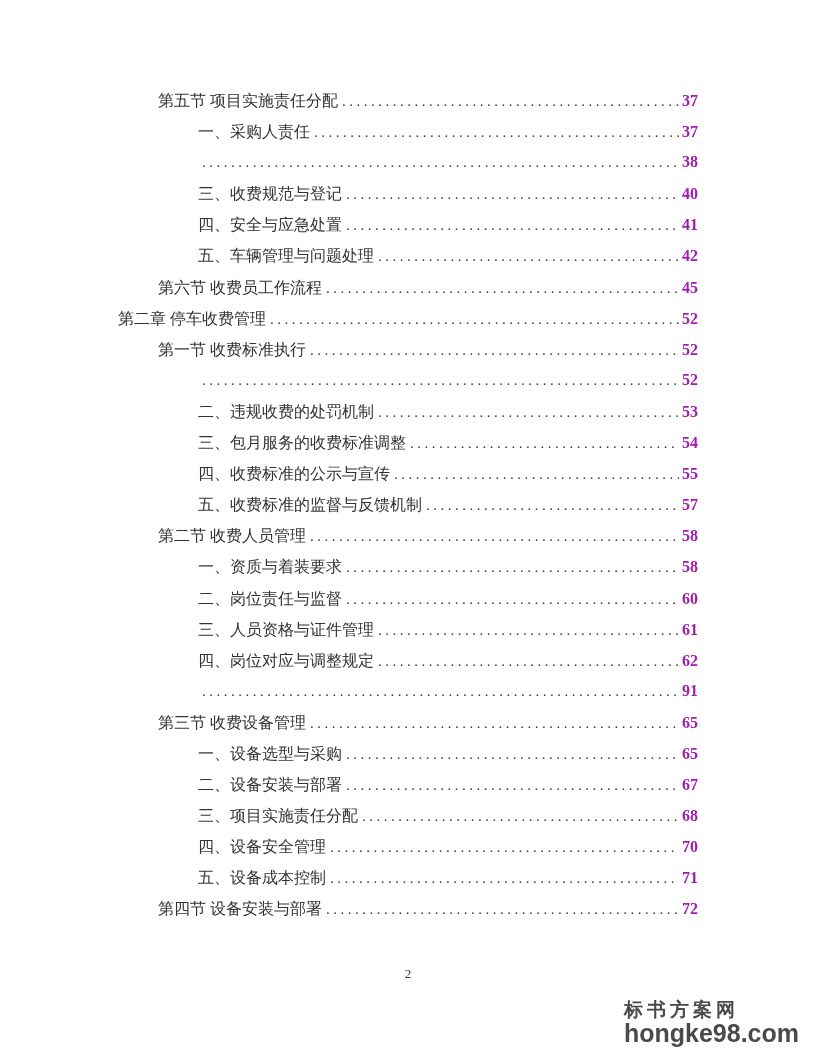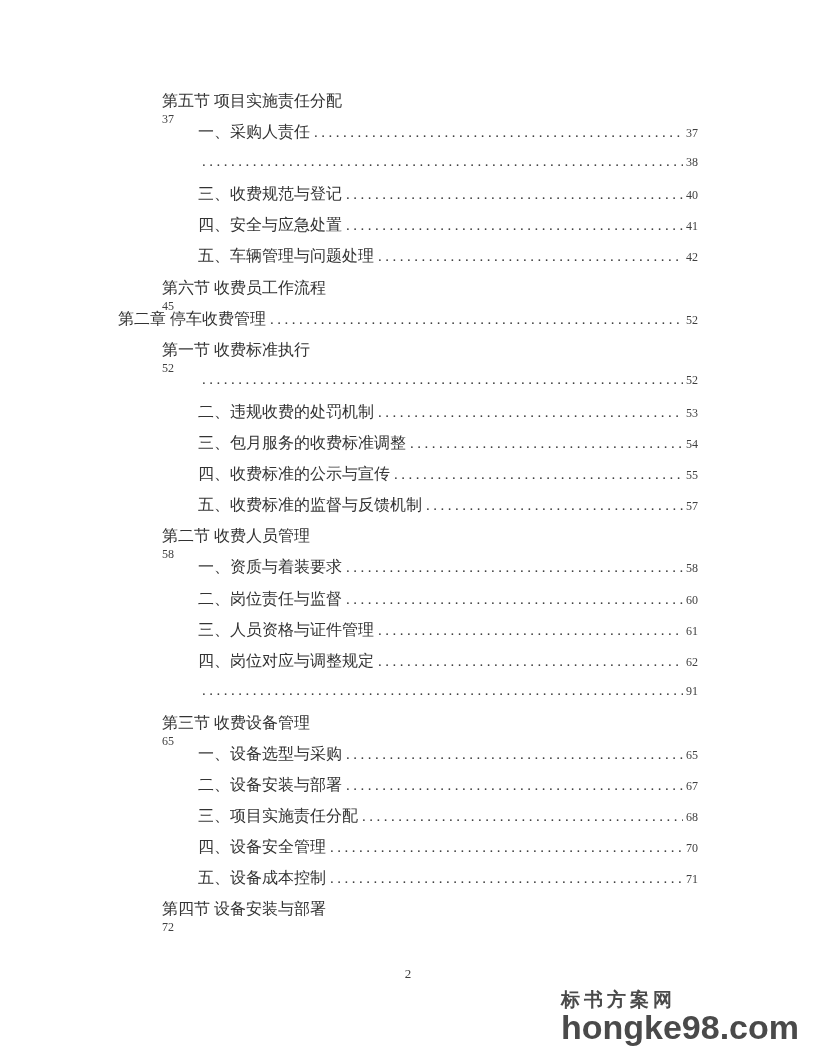--- a/index.html
+++ b/index.html
@@ -31,37 +31,38 @@
     height: 31.1px;
     font-size: 16px;
     color: #333333;
     cursor: pointer;
   }
   .toc-row .title {
     white-space: nowrap;
     flex: 0 0 auto;
   }
   .lv1 { padding-left: 0; }
-  .lv2 { padding-left: 40px; flex-direction: column; }
+  .lv2 { padding-left: 40px; }
   .lv3 { padding-left: 80px; }
   .dots {
     flex: 1 1 auto;
     overflow: hidden;
     white-space: nowrap;
     letter-spacing: 3.5px;
     margin-left: 4px;
     margin-right: 3px;
     font-size: 15px;
     color: #3d3d3d;
   }
   .num {
     flex: 0 0 auto;
     white-space: nowrap;
-    font-size: 12px;
-    color: #404040;
+    font-size: 16px;
+    color: #a21caf;
+    font-weight: bold;
   }
   .page-num {
     position: absolute;
     top: 966px;
     left: 0;
     width: 100%;
     text-align: center;
     font-size: 13px;
     color: #3d3d3d;
   }
@@ -73,21 +74,21 @@
     font-family: "Liberation Sans", "DejaVu Sans", sans-serif;
     font-weight: bold;
     line-height: 1.05;
     margin-left: 9px;
   }
   .wm-name {
     font-size: 19px;
     letter-spacing: 4px;
   }
   .wm-url {
-    font-size: 34px;
+    font-size: 25px;
     letter-spacing: 0;
   }
 </style>
 </head>
 <body>
 
 <div class="page">
 
   <div class="toc" id="toc">
       <div class="toc-row lv2">

